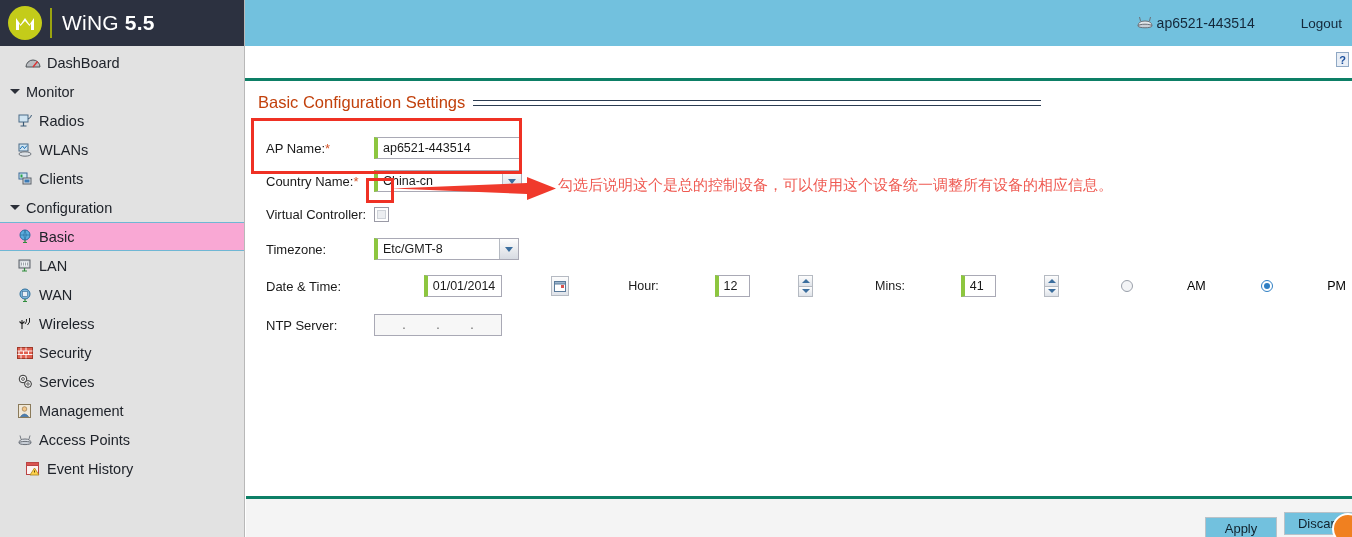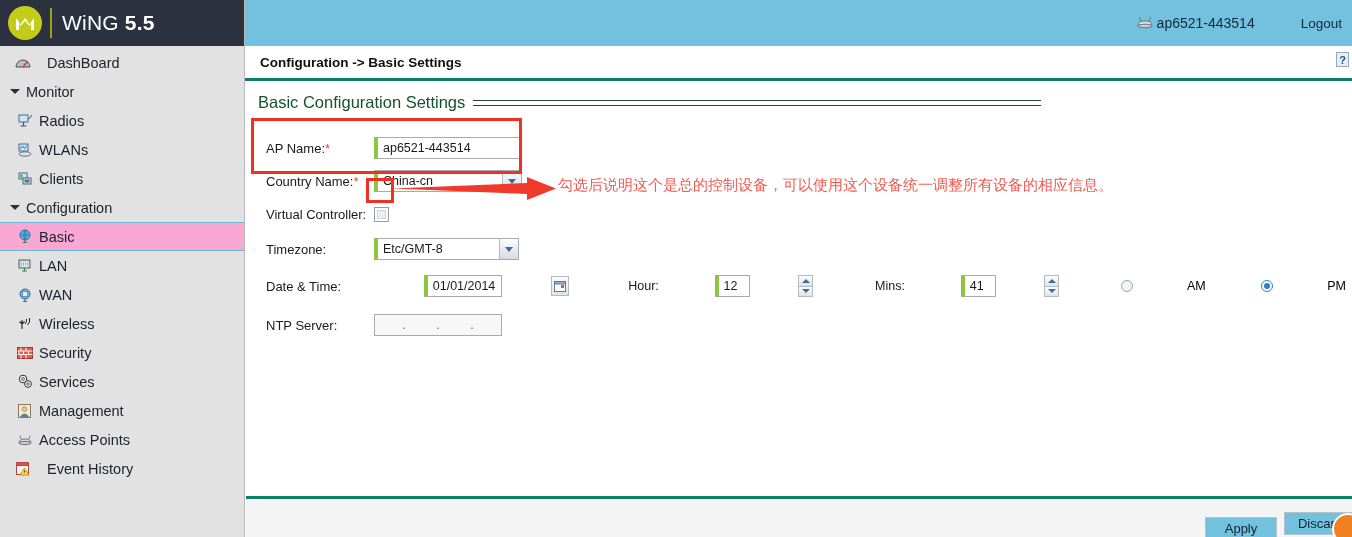--- a/index.html
+++ b/index.html
@@ -55,21 +55,21 @@
   .nav { padding-top: 2px; }
   .nav-row {
     display: flex; align-items: center;
     height: 29px;
     font-size: 14.5px;
     color: #20242b;
     box-sizing: border-box;
   }
   .nav-root { padding-left: 10px; }
   .nav-child { padding-left: 16px; }
-  .nav-leaf-root { padding-left: 14px; gap: 10px; }
+  .nav-leaf-root { padding-left: 24px; }
   .nav-row .ico {
     width: 18px; height: 16px;
     margin-right: 5px;
     flex: none;
     display: flex; align-items: center; justify-content: center;
   }
   .nav-row .txt { white-space: nowrap; }
   .nav-row.selected {
     background: #f9a8d4;
     border-top: 1px solid #6fb7d4;
@@ -137,21 +137,21 @@
     position: absolute; left: 246px; top: 81px;
     width: 1106px; height: 415px;
     background: #ffffff;
   }
   .panel-head {
     display: flex; align-items: center;
     padding-left: 12px; padding-top: 12px;
   }
   .panel-title {
     font-size: 16.5px;
-    color: #14532d;
+    color: #c2410c;
     white-space: nowrap;
   }
   .panel-rule {
     height: 4px;
     border-top: 1px solid #2b3c52;
     border-bottom: 1px solid #2b3c52;
     margin-left: 8px;
     width: 568px;
   }
 
@@ -511,21 +511,20 @@
           <ellipse cx="10" cy="11" rx="7" ry="1.8" fill="#c8ced6" stroke="#6a7078"></ellipse>
           <path d="M5.5 6 L4.5 2 M14.5 6 L15.5 2" stroke="#6a7078" stroke-width="1"></path>
         </svg>
       </span>
       <span class="txt">ap6521-443514</span>
     </div>
     <div class="logout">Logout</div>
   </div>
 
   <div class="crumbbar">
-    <div class="crumb">Configuration -&gt; Basic Settings</div>
     <div class="help-ico">?</div>
   </div>
 
   <div class="content">
 
     <div class="panel-head">
       <div class="panel-title">Basic Configuration Settings</div>
       <div class="panel-rule"></div>
     </div>
 

